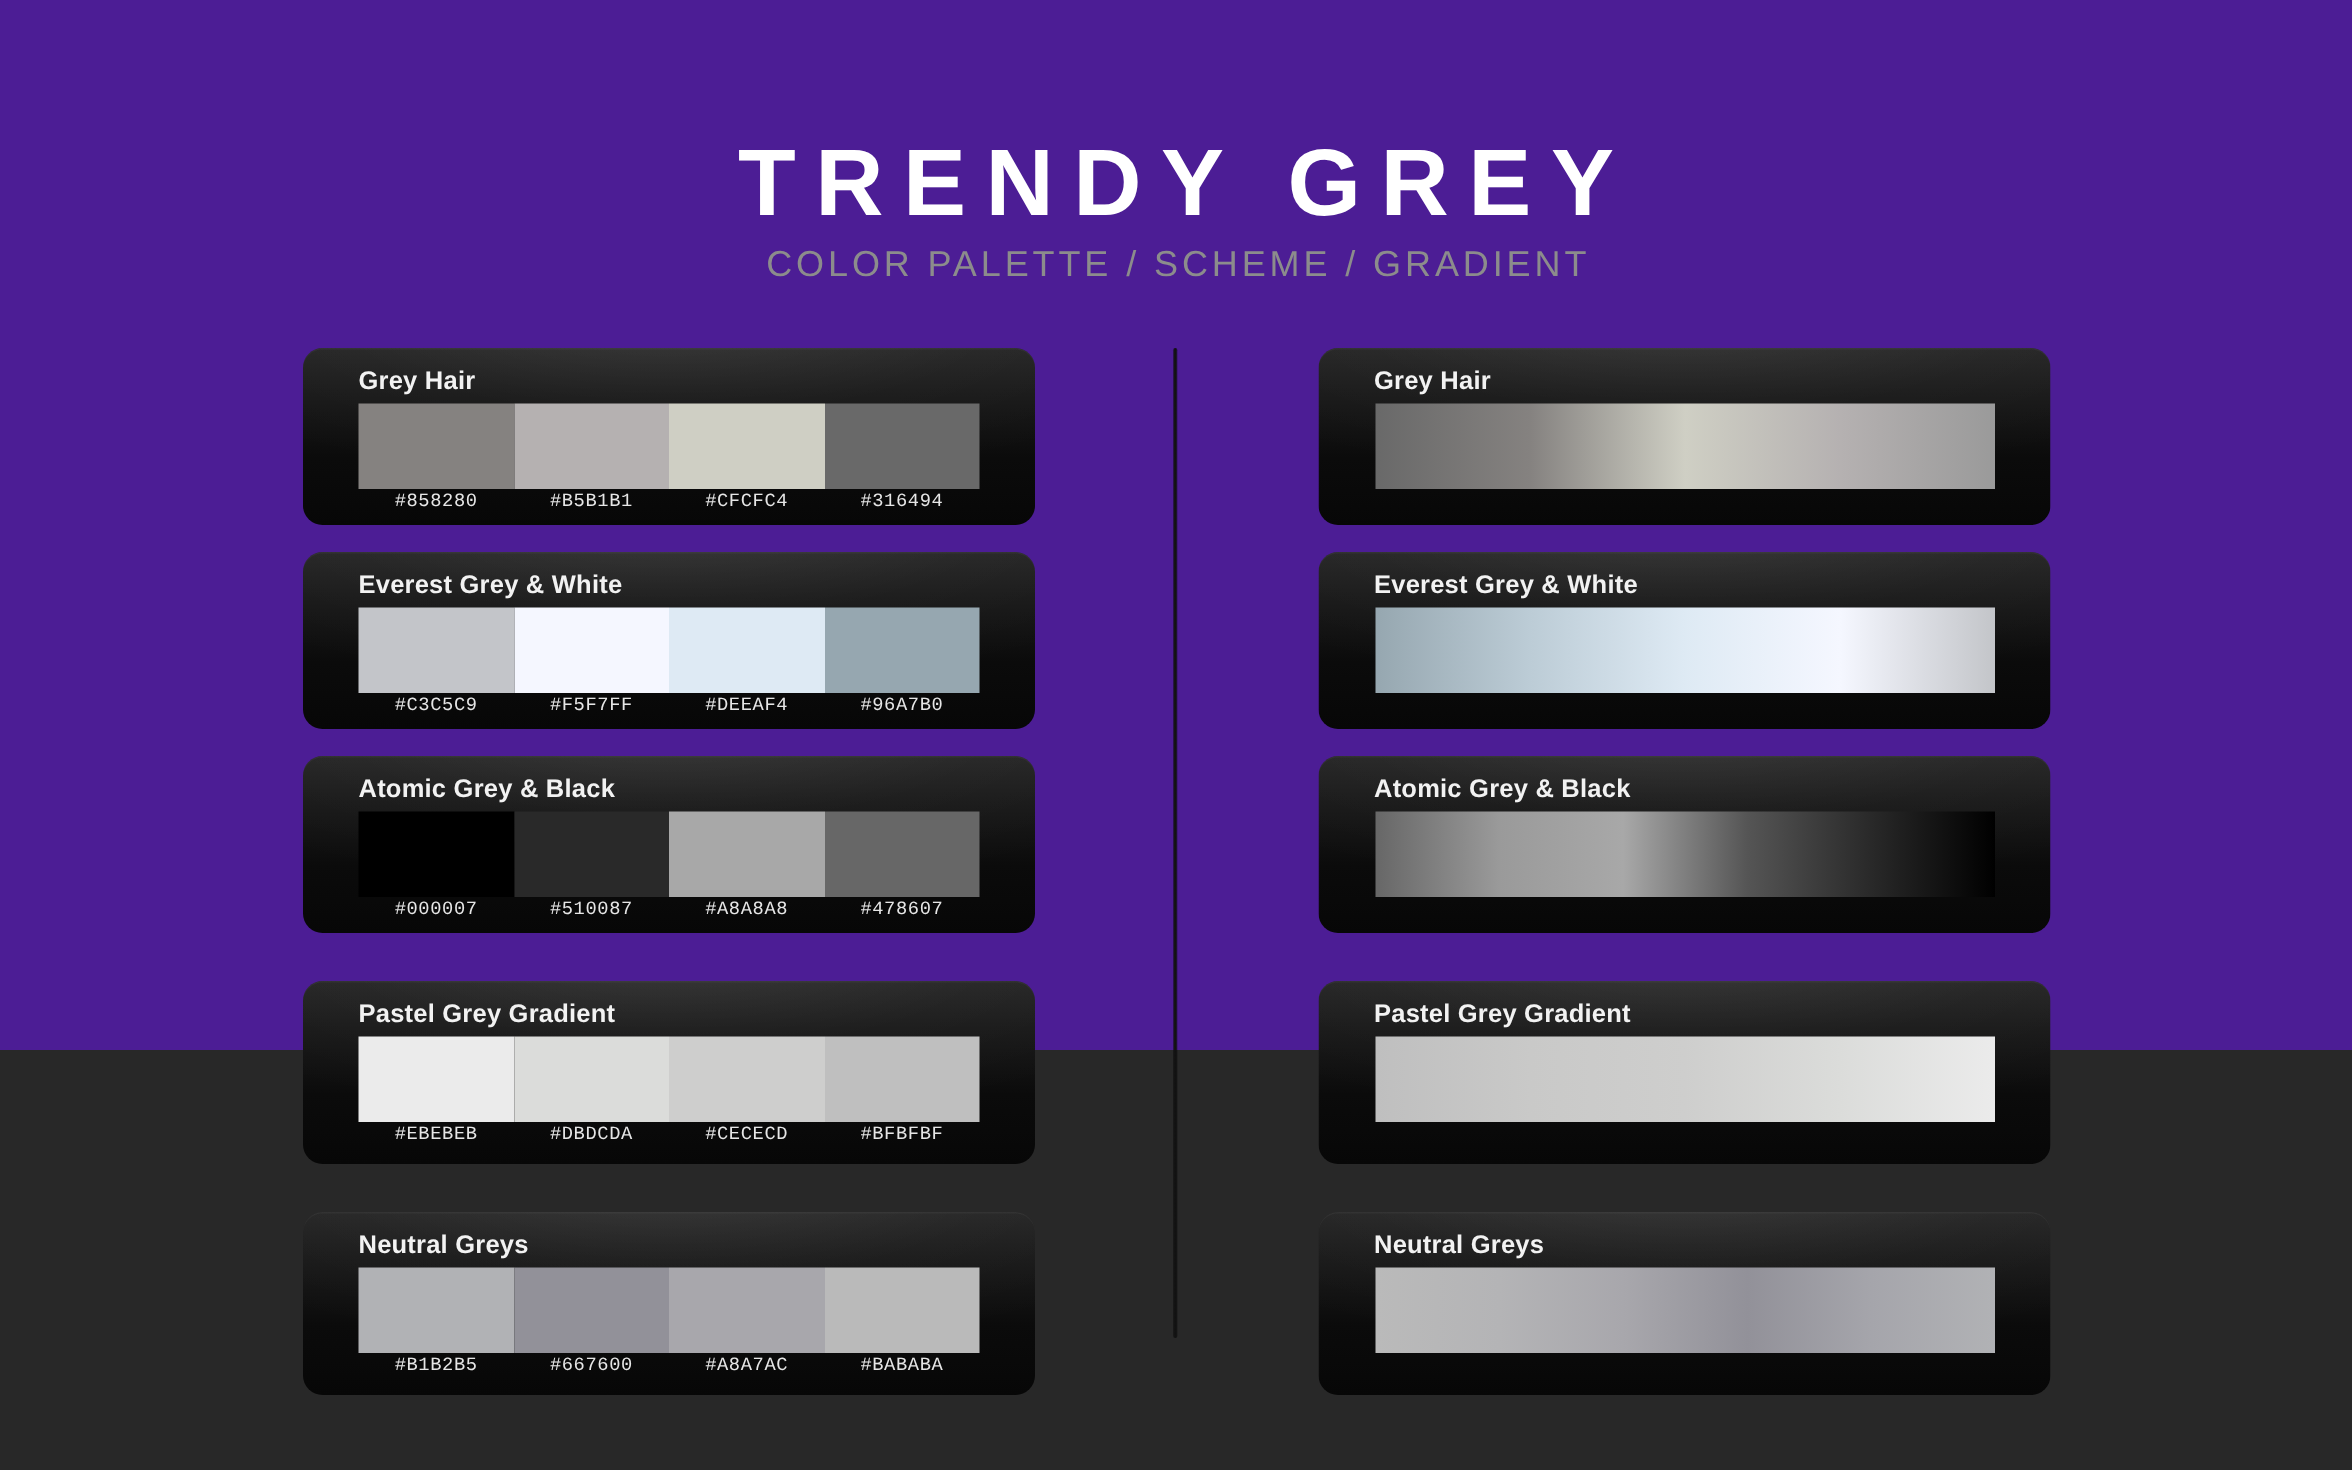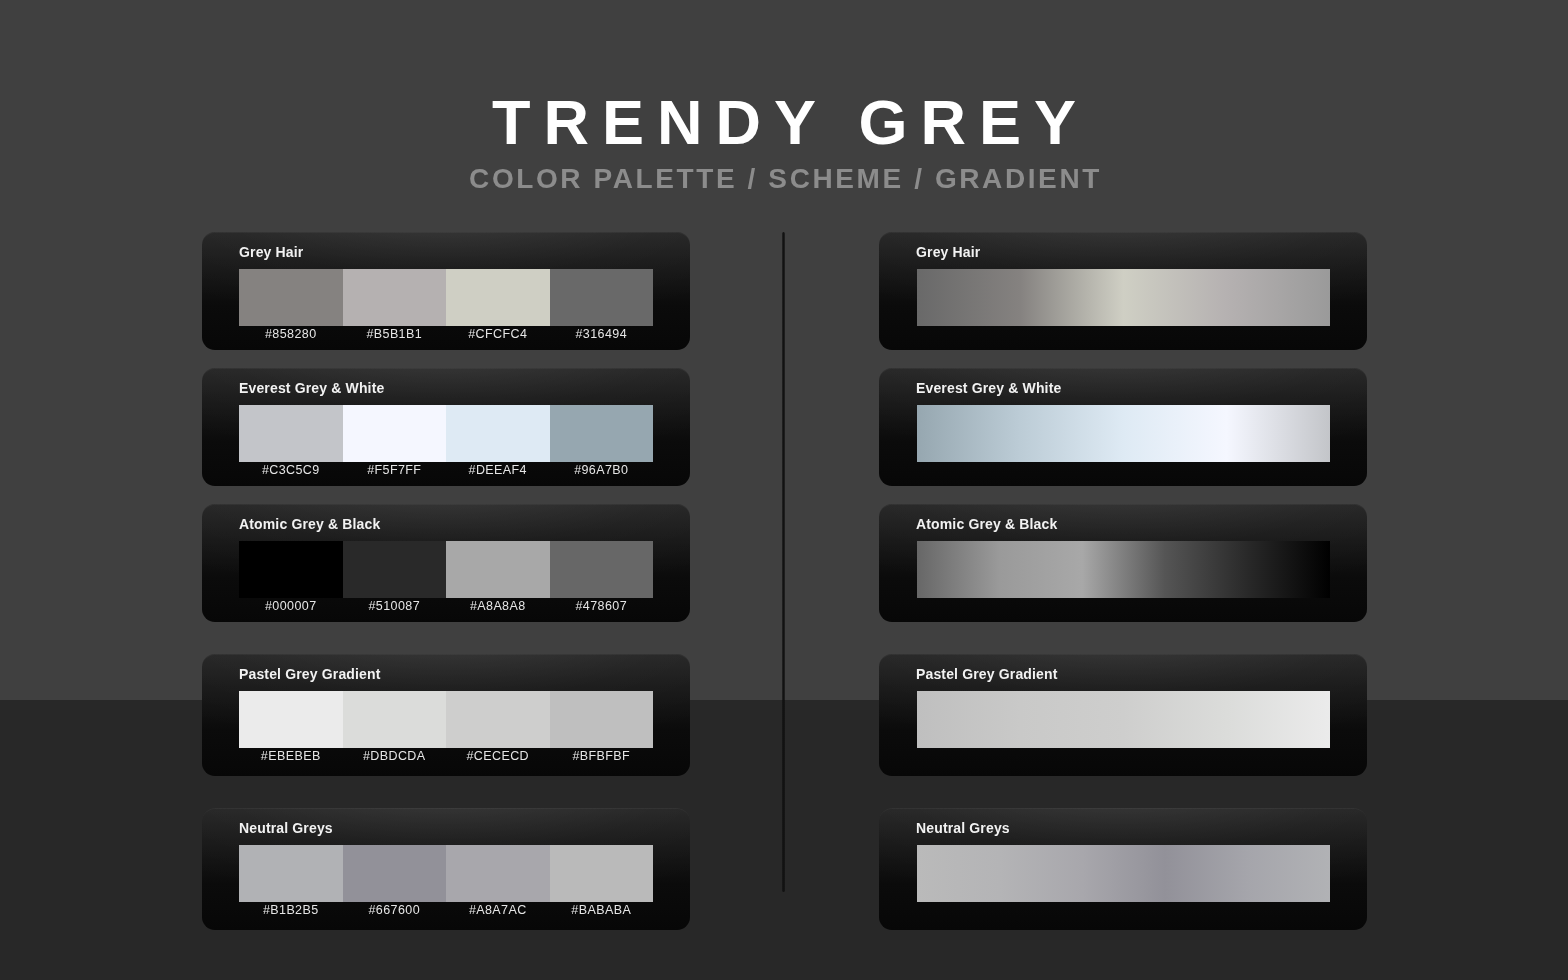--- a/index.html
+++ b/index.html
@@ -9,43 +9,43 @@
     height: 980px;
     background: #282828;
     font-family: "Liberation Sans", sans-serif;
     overflow: hidden;
   }
 
   #stage {
     position: relative;
     width: 1568px;
     height: 700px;
-    background: #404040;
+    background: #4c1d95;
   }
 
   
   .header {
     position: absolute;
     top: 88px;
     left: 0;
     width: 1568px;
     text-align: center;
   }
   .main-title {
     font-size: 63px;
     font-weight: bold;
     letter-spacing: 13px;
     color: #ffffff;
     line-height: 1.08;
     text-indent: 13px;
   }
   .sub-title {
     margin-top: 7px;
-    font-size: 28px;
-    font-weight: bold;
+    font-size: 24px;
+    font-weight: normal;
     letter-spacing: 2.6px;
     color: #8c8c8c;
     text-indent: 3px;
   }
 
   
   .divider {
     position: absolute;
     left: 782px;
     top: 232px;
@@ -78,21 +78,21 @@
       linear-gradient(to bottom, #262626 0%, #1a1a1a 26%, #0b0b0b 62%, #070707 100%);
     box-shadow: inset 0 1px 0 rgba(255,255,255,0.045);
     overflow: hidden;
   }
   .card.tall { height: 122px; margin-top: 32px; }
 
   .card-title {
     position: absolute;
     top: 12px;
     left: 37px;
-    font-size: 14px;
+    font-size: 17px;
     font-weight: bold;
     color: #f2f2f2;
     letter-spacing: 0.15px;
   }
   .col-right .card-title { left: 37px; }
 
   
   .swatch-strip {
     position: absolute;
     top: 37px;
@@ -109,21 +109,21 @@
     left: 37px;
     width: 414px;
     display: flex;
   }
   .hex-label {
     flex: 1 1 0;
     text-align: center;
     font-size: 12.5px;
     color: #e6e6e6;
     letter-spacing: 0.4px;
-    font-family: Liberation Sans, sans-serif;
+    font-family: Liberation Mono, monospace;
   }
 
   
   .grad-strip {
     position: absolute;
     top: 37px;
     left: 38px;
     width: 413px;
     height: 57px;
   }

